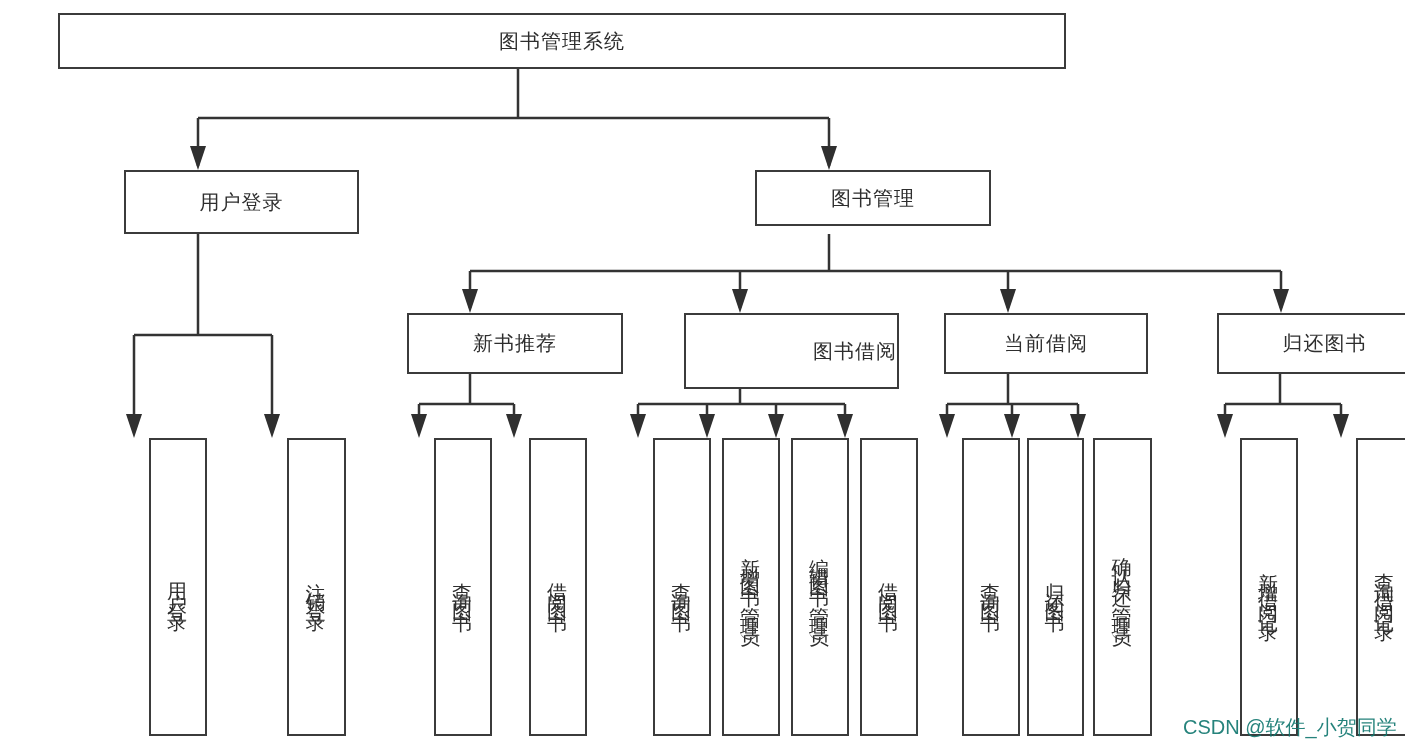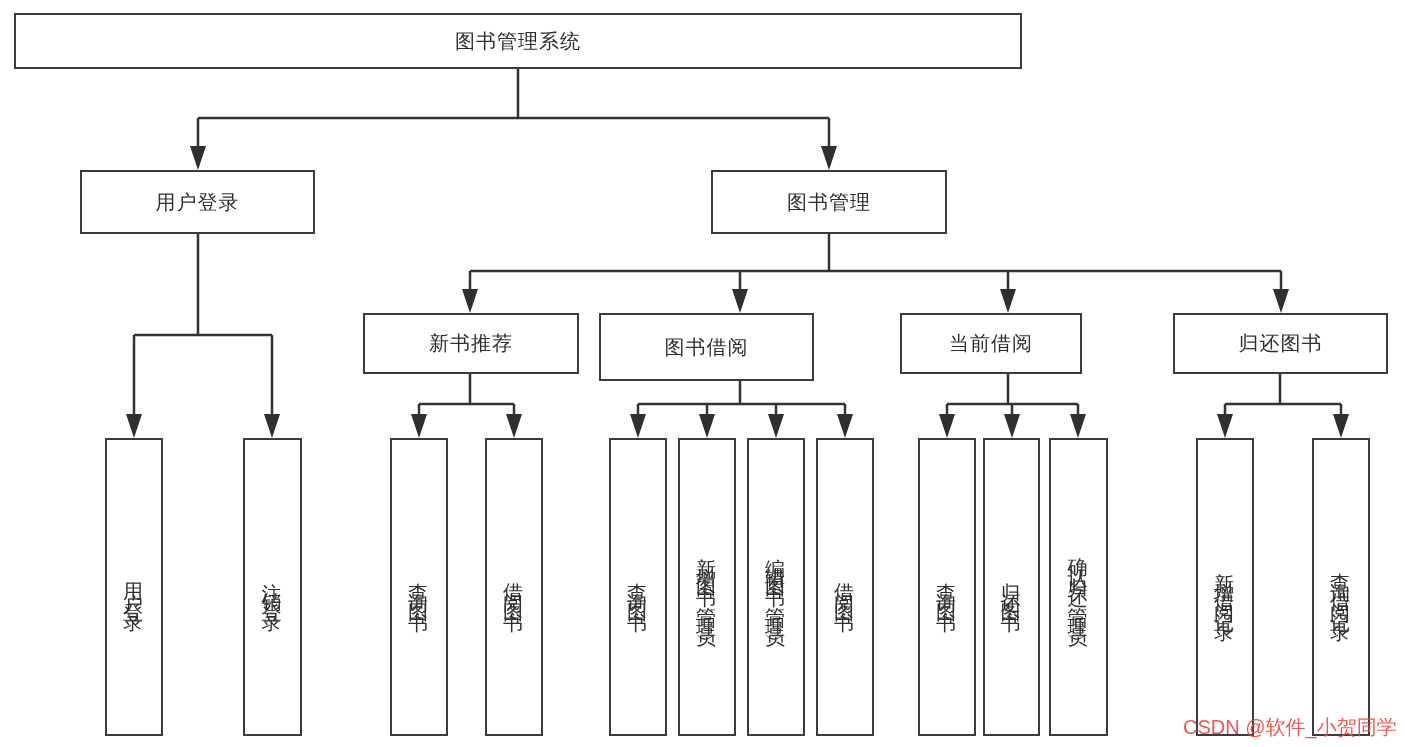--- a/index.html
+++ b/index.html
@@ -18,37 +18,38 @@
   }
   .node {
     position: absolute;
     background: #ffffff;
     border: 2.5px solid #3b3b3b;
     box-sizing: border-box;
     display: flex;
     align-items: center;
     justify-content: center;
     color: #2e2e2e;
+    margin-left: 44px;
   }
   .node .lbl {
     font-size: 20px;
     letter-spacing: 1px;
     white-space: nowrap;
   }
   .node .lbl.v {
     writing-mode: vertical-rl;
     letter-spacing: 10px;
     white-space: normal;
   }
   .watermark {
     position: absolute;
     left: 1183px;
     top: 714px;
     font-size: 20px;
-    color: #ef4444;
+    color: #0f766e;
     opacity: 0.9;
     white-space: nowrap;
     z-index: 5;
   }
 </style>
 </head>
 <body>
 
 <div class="canvas">
 
@@ -85,31 +86,31 @@
     </g>
   </svg>
 
   <div class="node" style="left:14px; top:13px; width:1008px; height:56px;">
     <span class="lbl">图书管理系统</span>
   </div>
 
   <div class="node" style="left:80px; top:170px; width:235px; height:64px;">
     <span class="lbl">用户登录</span>
   </div>
-  <div class="node" style="left:711px; top:170px; width:236px; height:64px;">
+  <div class="node" style="left:711px; top:170px; width:236px; height:56px;">
     <span class="lbl">图书管理</span>
   </div>
 
   <div class="node" style="left:363px; top:313px; width:216px; height:61px;align-items:center;">
     <span class="lbl">新书推荐</span>
   </div>
-  <div class="node" style="left:599px; top:313px; width:215px; height:68px;">
+  <div class="node" style="left:640px; top:313px; width:215px; height:76px;justify-content:flex-end;">
     <span class="lbl">图书借阅</span>
   </div>
-  <div class="node" style="left:900px; top:313px; width:182px; height:61px;">
+  <div class="node" style="left:900px; top:313px; width:204px; height:61px;">
     <span class="lbl">当前借阅</span>
   </div>
   <div class="node" style="left:1173px; top:313px; width:215px; height:61px;">
     <span class="lbl">归还图书</span>
   </div>
 
   <div class="node" style="left:105px; top:438px; width:58px; height:298px;">
     <span class="lbl v">用户登录</span>
   </div>
   <div class="node" style="left:243px; top:438px; width:59px; height:298px;">

